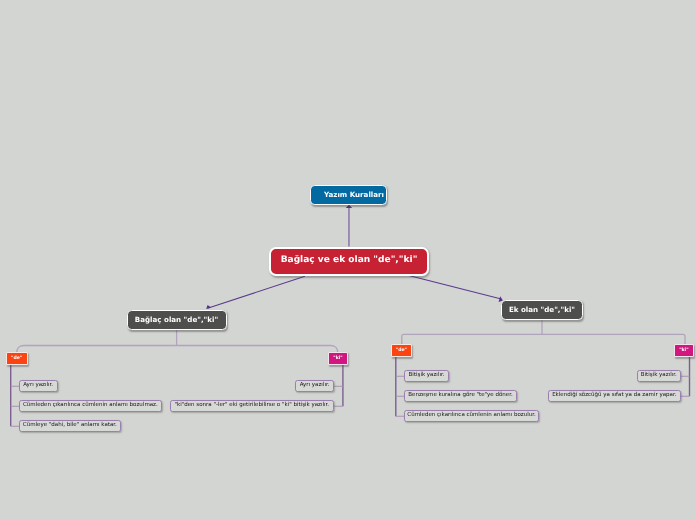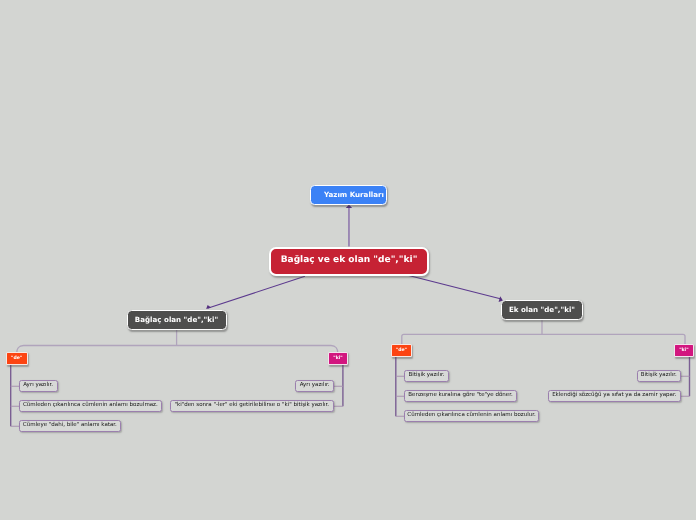--- a/index.html
+++ b/index.html
@@ -11,21 +11,21 @@
     position:relative;
     -webkit-font-smoothing:antialiased;
     text-rendering:geometricPrecision;
   }
   *{ -webkit-font-smoothing:antialiased; }
   #canvas{position:absolute;left:0;top:0;width:696px;height:520px;}
   svg.links{position:absolute;left:0;top:0;width:696px;height:520px;overflow:visible;}
   .node{position:absolute;box-sizing:border-box;white-space:nowrap;
         display:flex;align-items:center;justify-content:center;line-height:1;}
 
-  .n-root{background:#3b82f6;color:#ffffff;border:1.4px solid #ffffff;
+  .n-root{background:#0369a1;color:#ffffff;border:1.4px solid #ffffff;
           border-radius:4.5px;font-weight:bold;font-size:7.1px;
           box-shadow:1px 1.2px 1.6px rgba(70,70,70,0.45);padding-left:11px;}
   .n-main{background:#c62234;color:#ffffff;border:2.6px solid #ffffff;
           border-radius:7px;font-weight:bold;font-size:9.05px;
           box-shadow:1px 1.2px 1.8px rgba(70,70,70,0.40);}
   .n-sub{background:#4e4e4d;color:#ffffff;border:1.4px solid #ffffff;
          border-radius:4.5px;font-weight:bold;font-size:7.1px;
          box-shadow:1px 1.2px 1.6px rgba(70,70,70,0.45);}
   .n-tag{color:#ffffff;border-radius:1.5px;font-weight:bold;font-size:4.6px;
          box-shadow:1px 1.2px 1.4px rgba(70,70,70,0.40);

